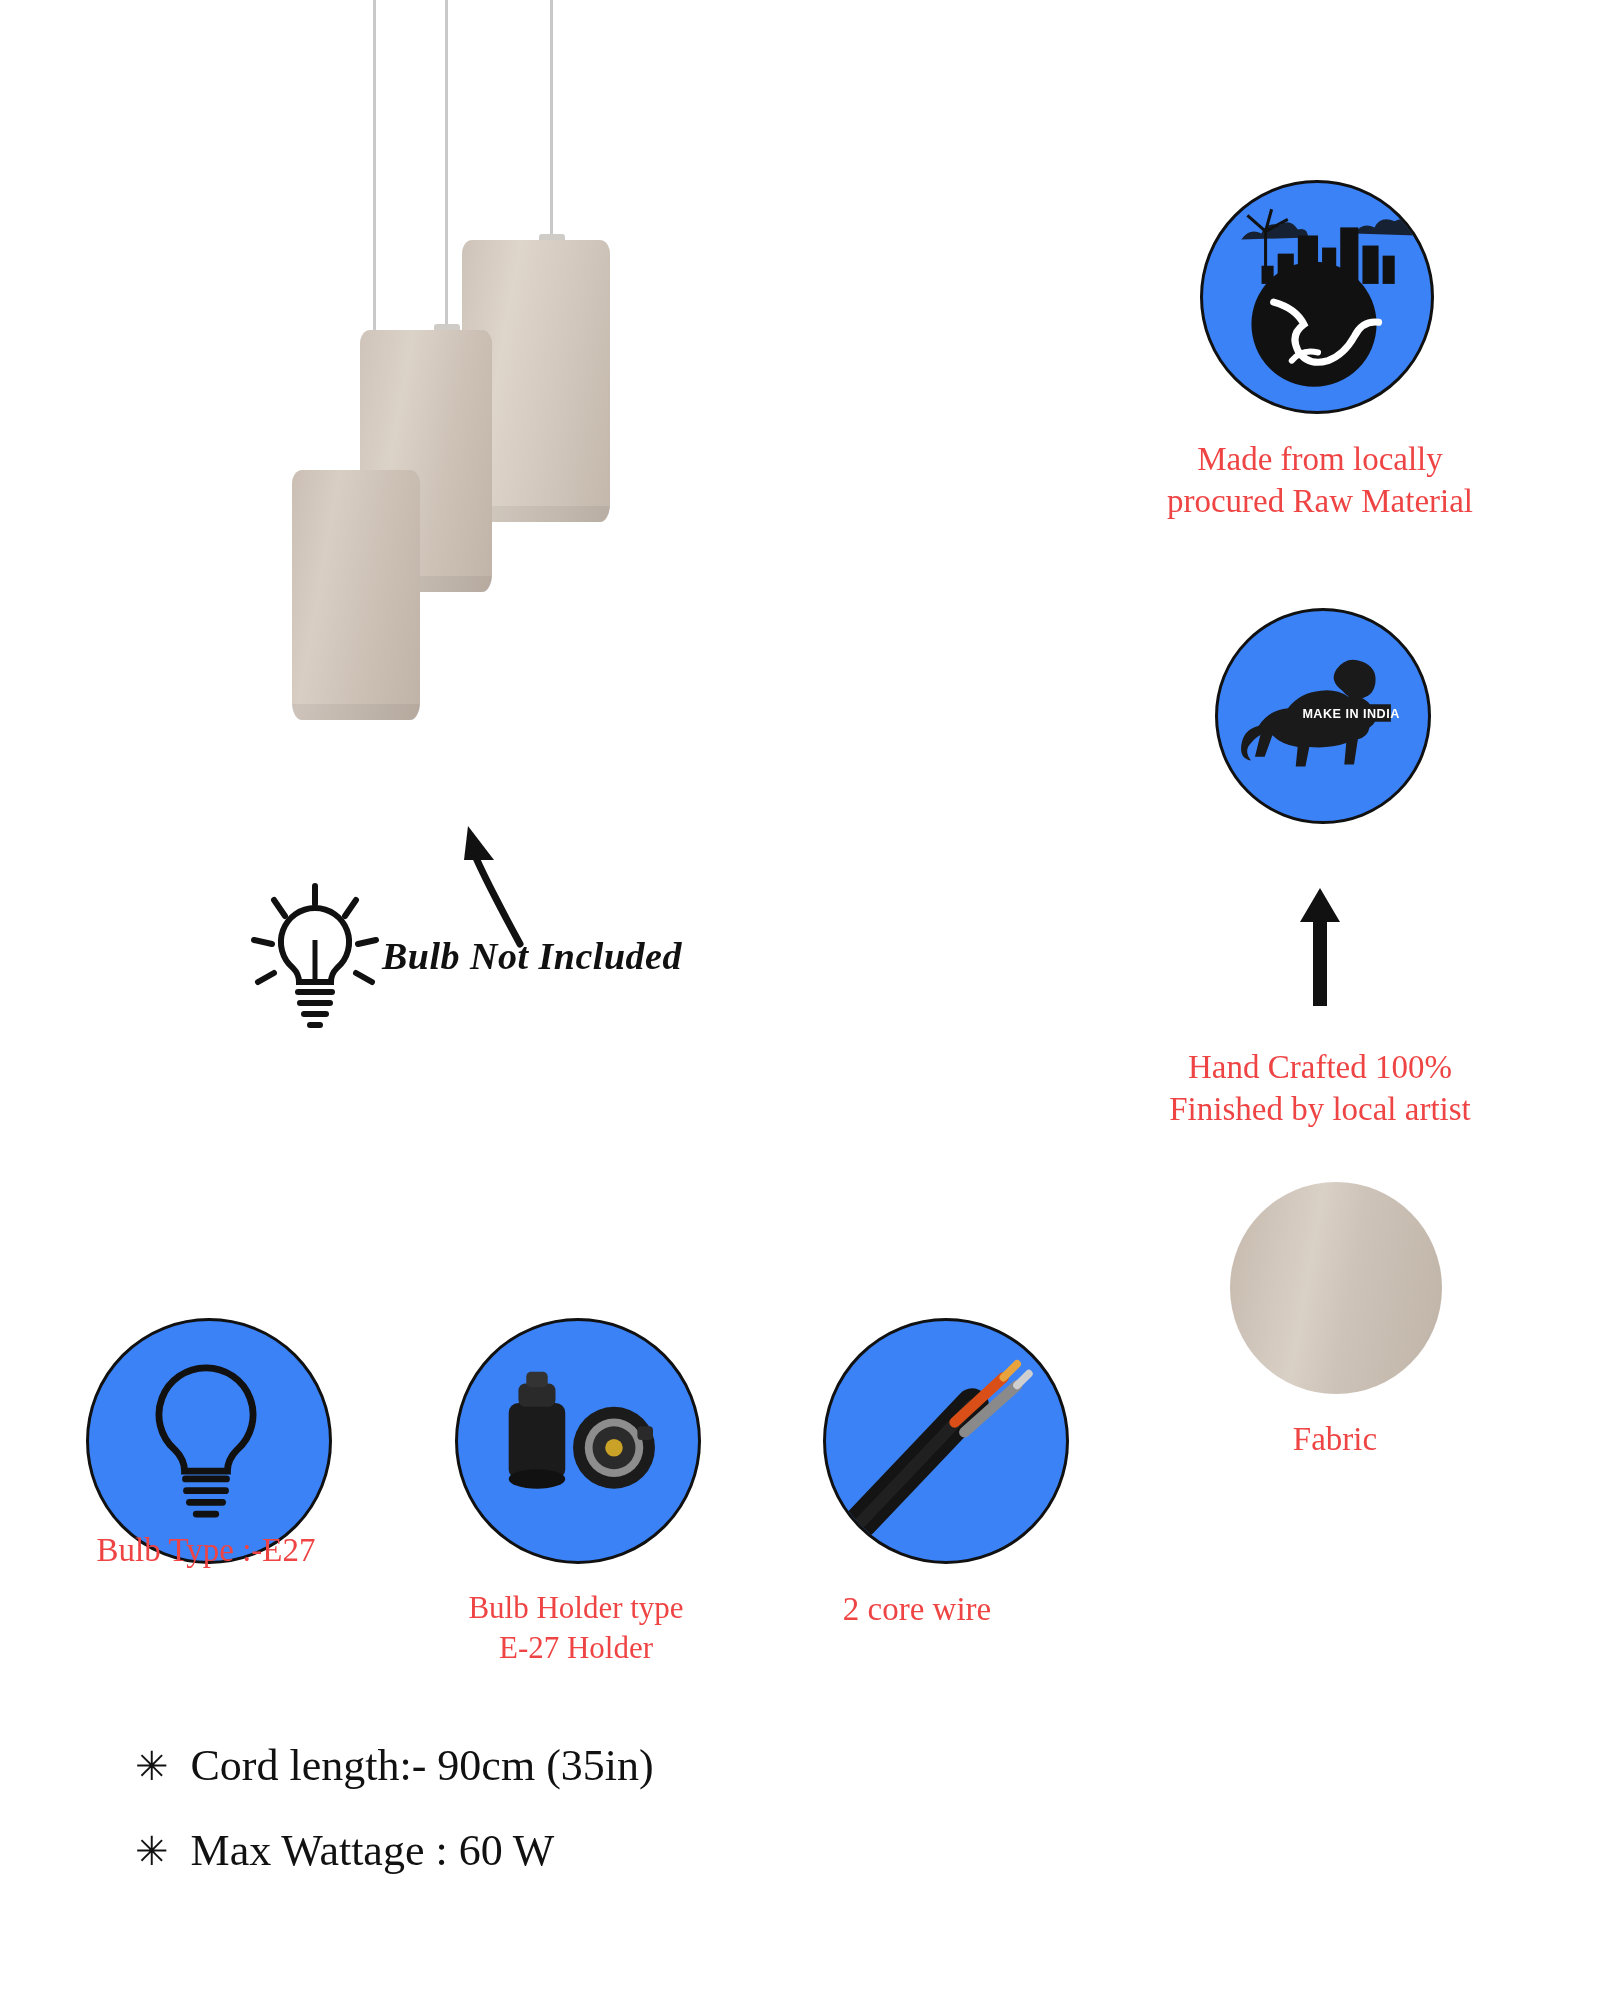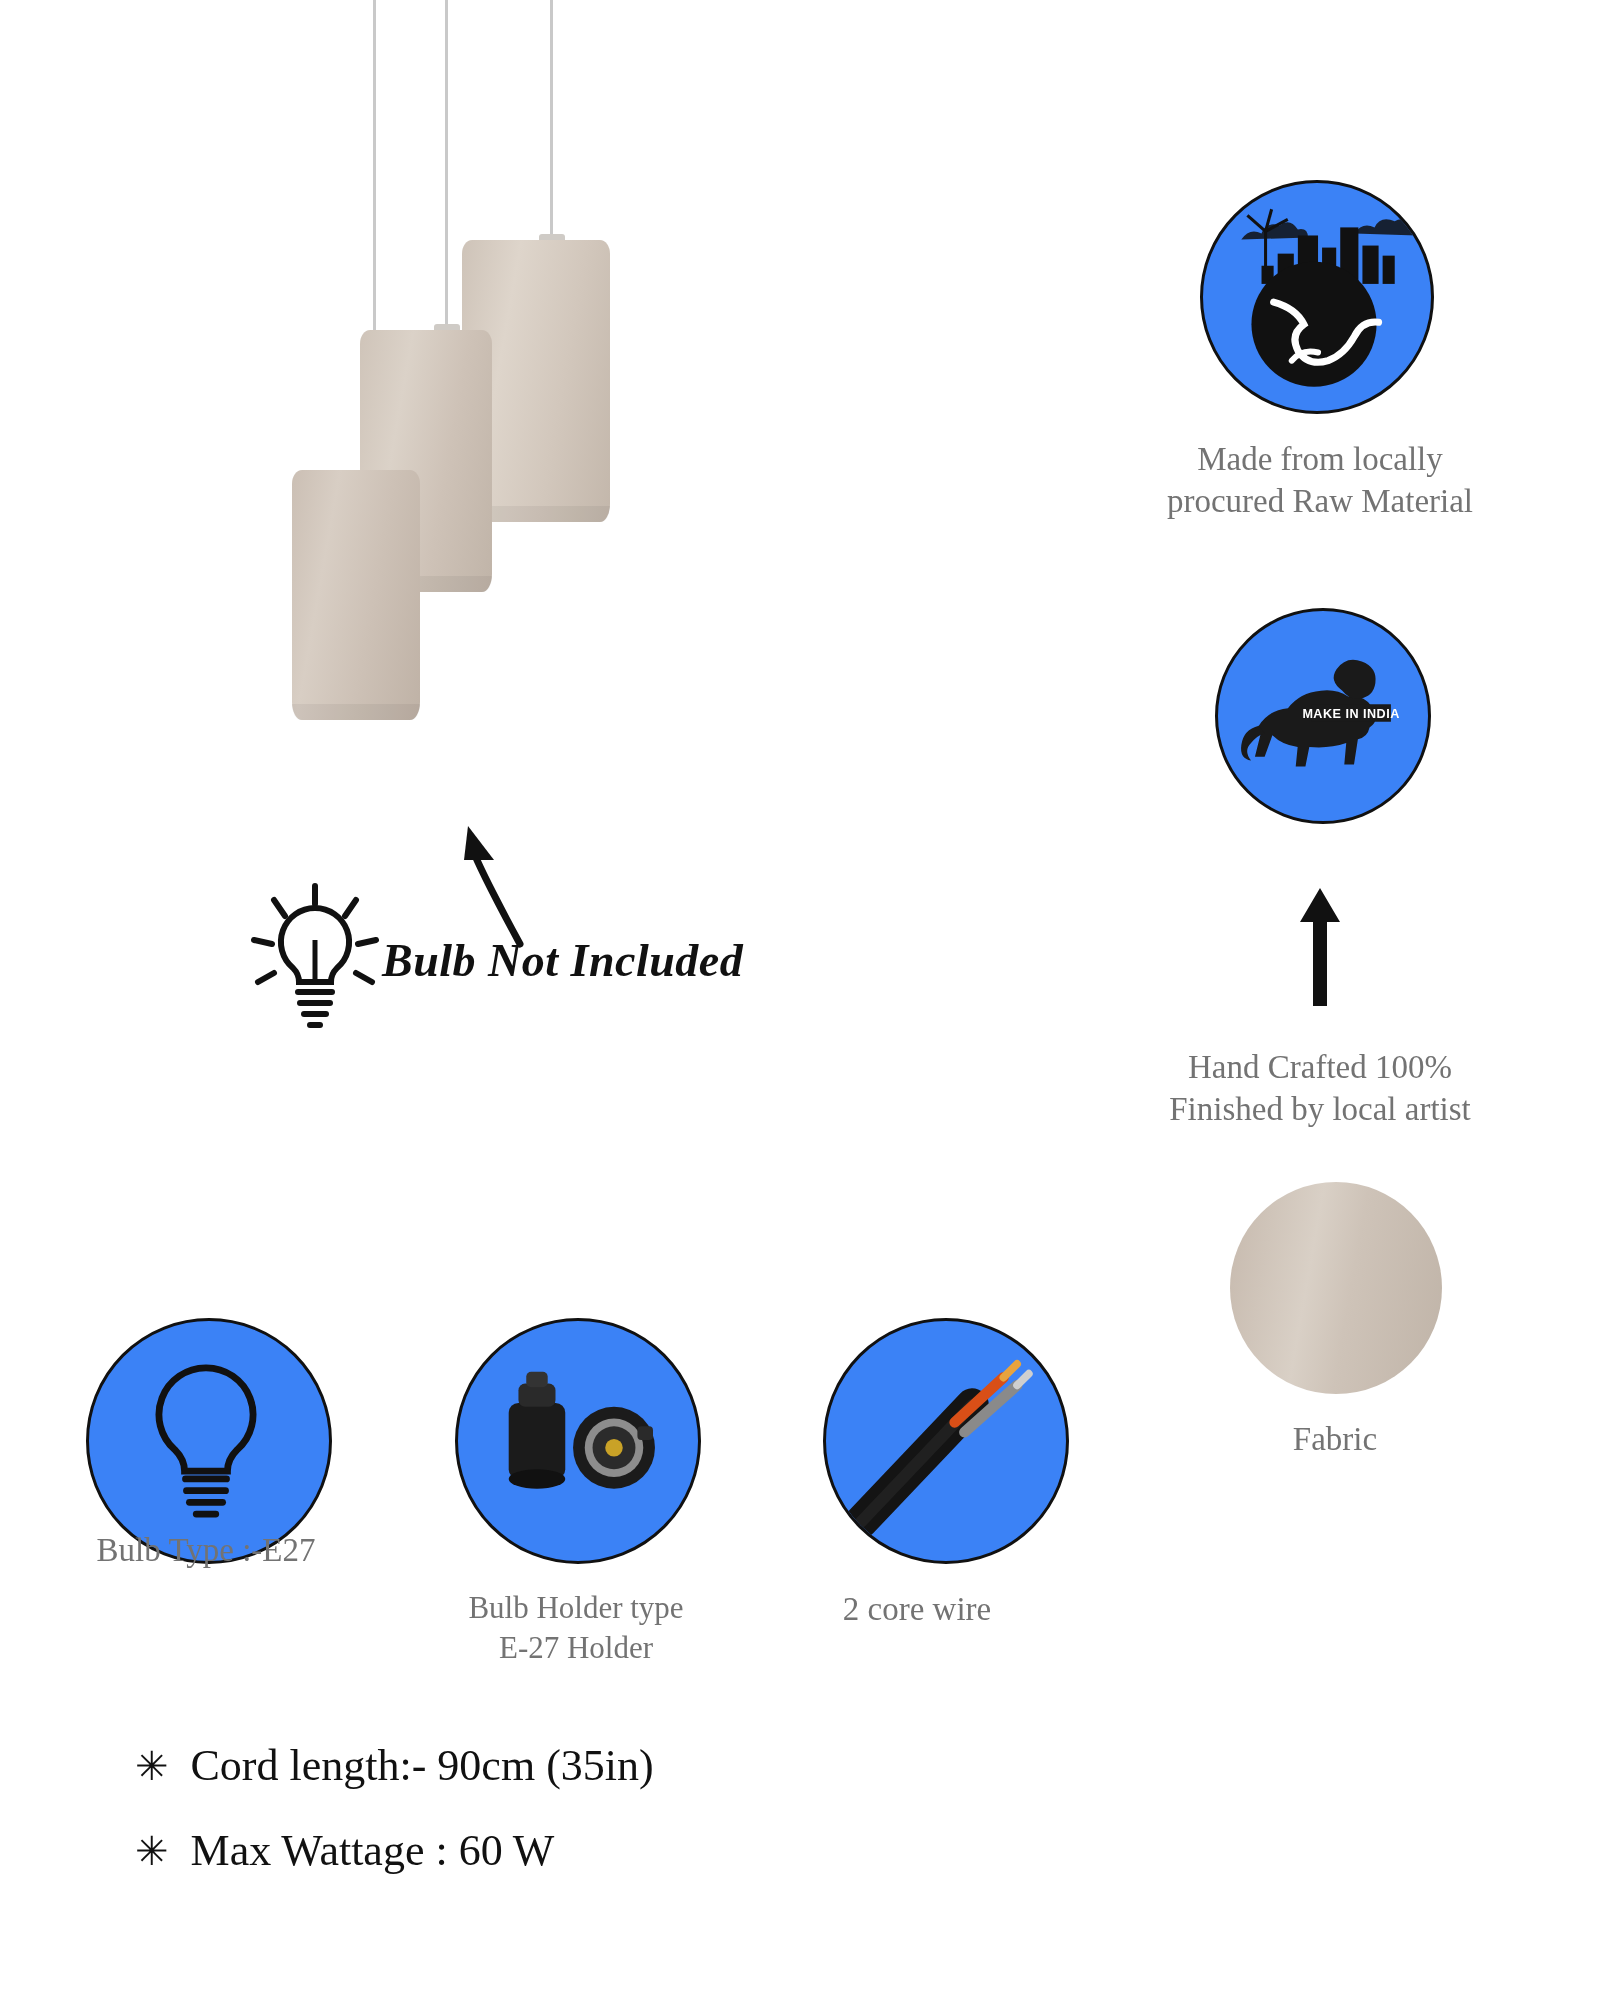--- a/index.html
+++ b/index.html
@@ -84,21 +84,21 @@
     border-radius: 50%;
     background: #3b82f6;
     position: absolute;
     overflow: hidden;
   }
 
   .caption {
     position: absolute;
     text-align: center;
     font-family: "Liberation Serif", serif;
-    color: #737373;
+    color: #ef4444;
     line-height: 1.28;
     white-space: pre-line;
   }
 
   
   .eco-circle { left: 1200px; top: 180px; width: 228px; height: 228px; }
   .eco-caption { left: 1090px; top: 438px; width: 460px; font-size: 33px; }
 
   .india-circle { left: 1215px; top: 608px; width: 210px; height: 210px; }
   .india-caption { left: 1090px; top: 1032px; width: 460px; font-size: 33px; margin-top: 14px; }
@@ -126,21 +126,21 @@
     width: 640px;
     height: 180px;
   }
   .bni-text {
     position: absolute;
     left: 142px;
     top: 74px;
     font-family: "Liberation Serif", serif;
     font-weight: bold;
     font-style: italic;
-    font-size: 46px;
+    font-size: 38px;
     letter-spacing: 0.5px;
     white-space: nowrap;
   }
 
   
   .spec-circle-1 { left: 86px; top: 1318px; width: 240px; height: 240px; }
   .spec-circle-2 { left: 455px; top: 1318px; width: 240px; height: 240px; }
   .spec-circle-3 { left: 823px; top: 1318px; width: 240px; height: 240px; }
 
   .spec-caption-1 { left: 20px;  top: 1529px; width: 372px; font-size: 33px; }

